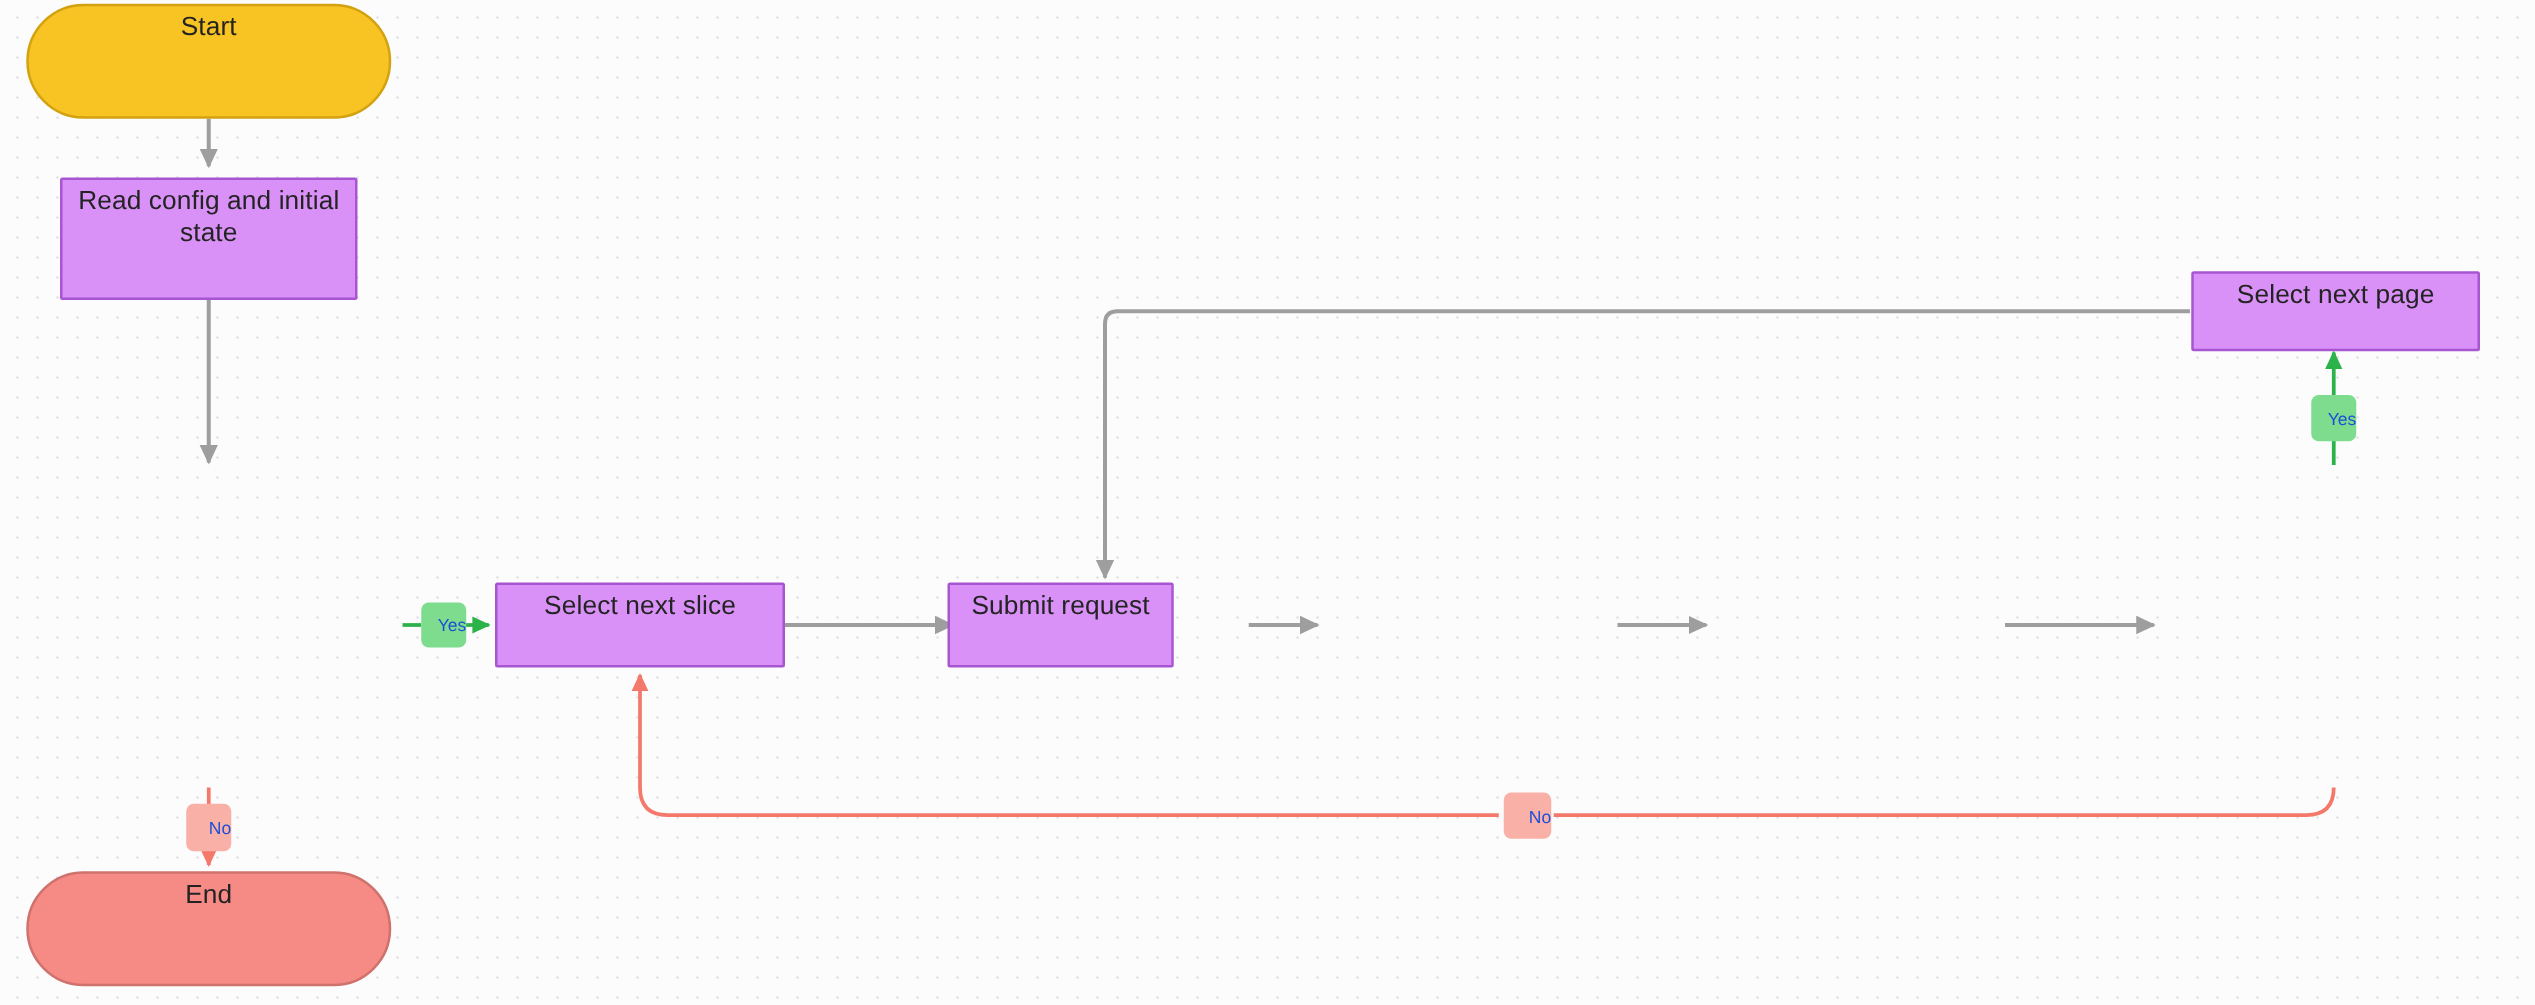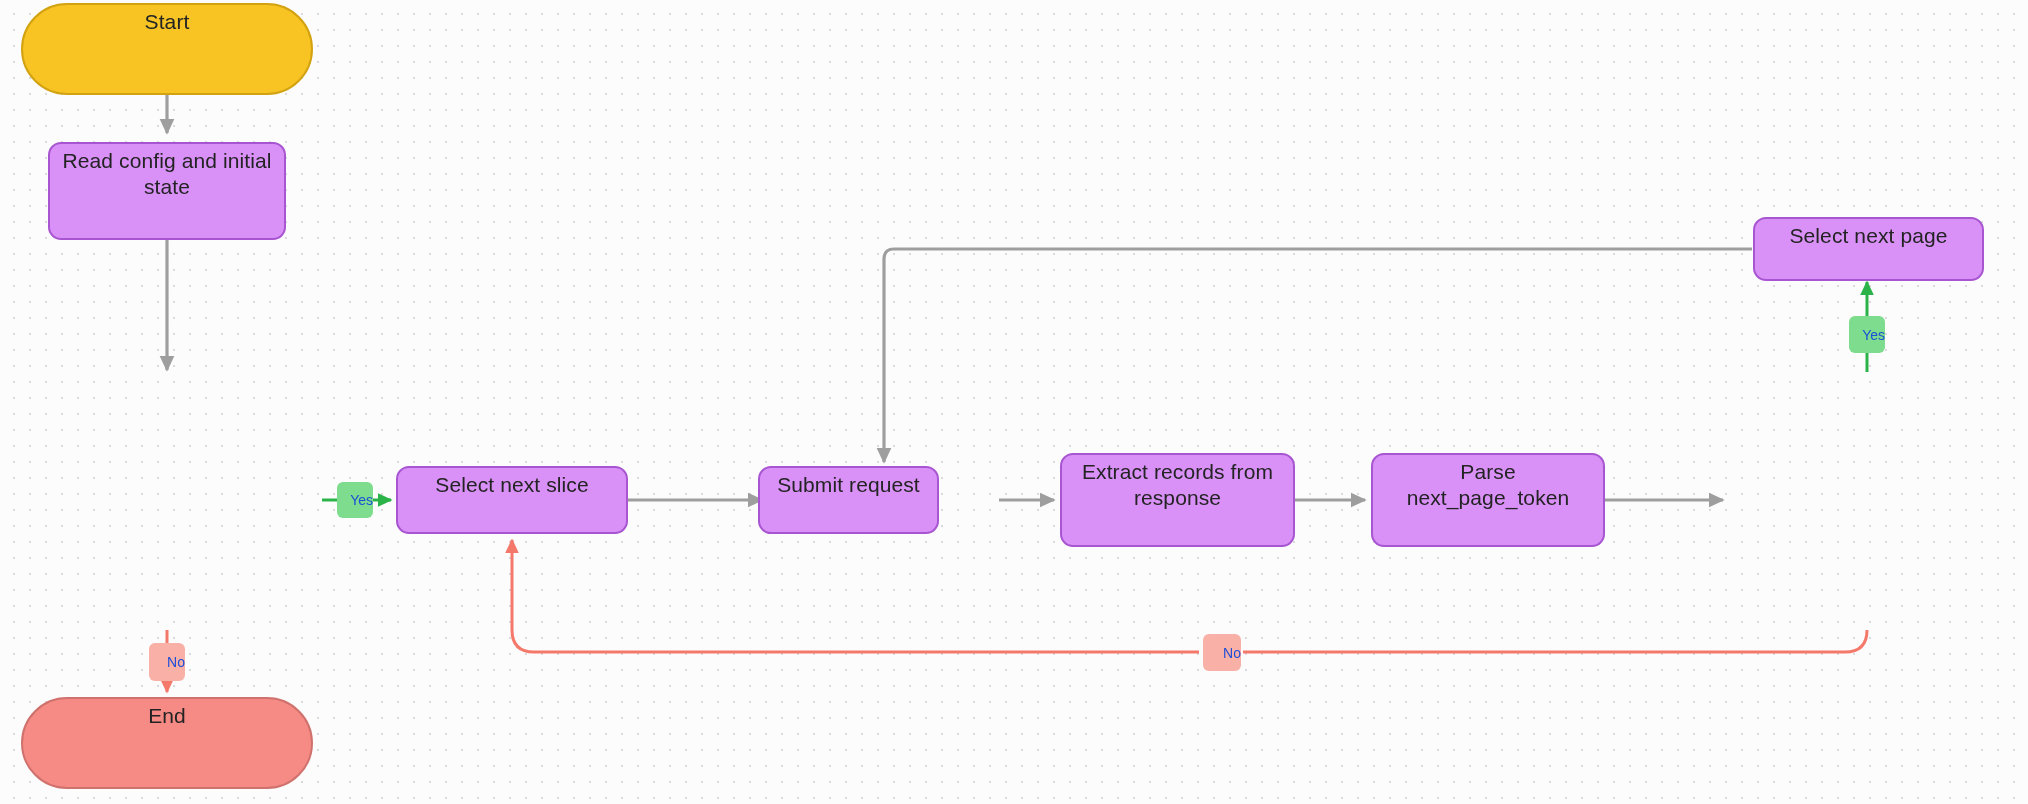--- a/index.html
+++ b/index.html
@@ -49,21 +49,21 @@
   }
   .n-end {
     background: #f68a85;
     border-color: #cf716d;
   }
   .n-process {
     background: #d991f7;
     border-color: #a855d1;
     border-width: 2px;
     border-style: solid;
-    border-radius: 13px;
+    border-radius: 2px;
   }
   .n-decision {
     background: transparent;
     border: none;
     padding: 0;
   }
   .n-decision .dia-shape {
     position: absolute;
     left: 0; top: 0;
     width: 100%;
@@ -157,27 +157,21 @@
   </div>
 
   <div class="node n-process" style="left:396px; top:466px; width:232px; height:68px;">
     <span>Select next slice</span>
   </div>
 
   <div class="node n-process" style="left:758px; top:466px; width:181px; height:68px;">
     <span>Submit request</span>
   </div>
 
-  <div class="node n-process" style="left:1060px; top:453px; width:235px; height:94px;">
-    <span>Extract records from response</span>
-  </div>
 
-  <div class="node n-process" style="left:1371px; top:453px; width:234px; height:94px;">
-    <span>Parse next_page_token</span>
-  </div>
 
 
   <div class="node n-process" style="left:1753px; top:217px; width:231px; height:64px;">
     <span>Select next page</span>
   </div>
 
   <div class="edge-label lbl-yes" style="left:337px; top:482px; width:36px; height:36px;">
     <span>Yes</span>
   </div>
 

